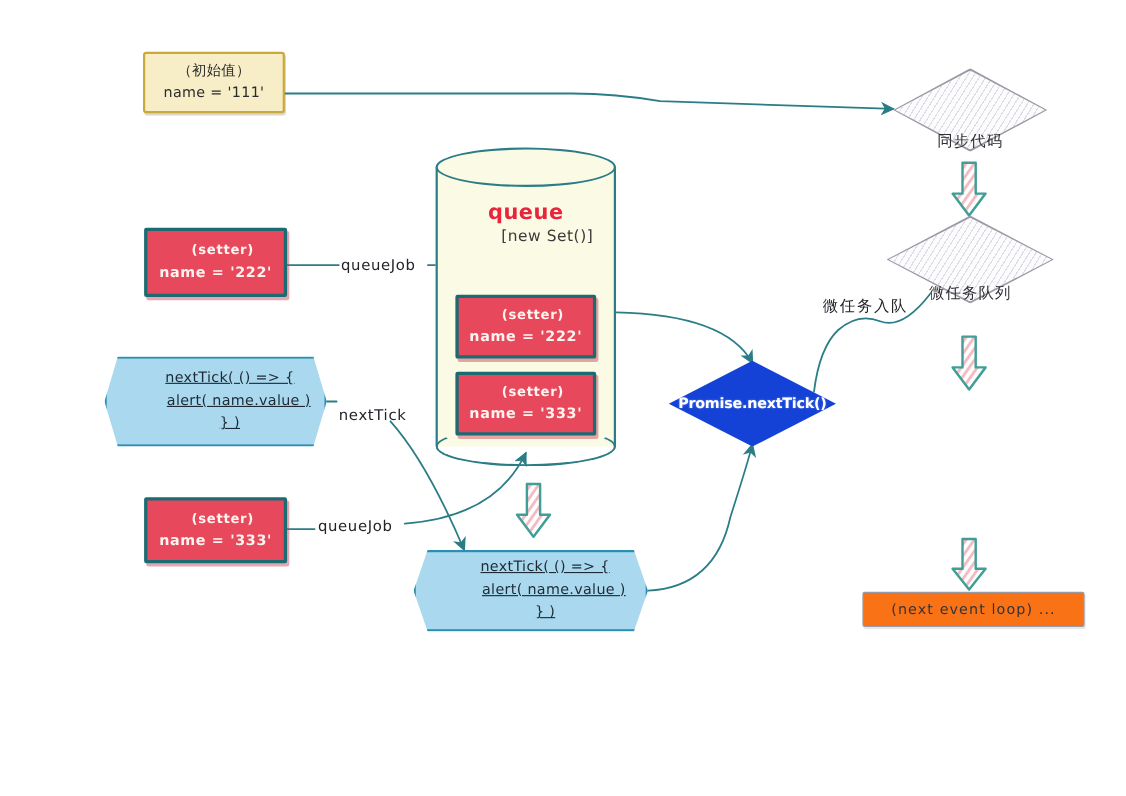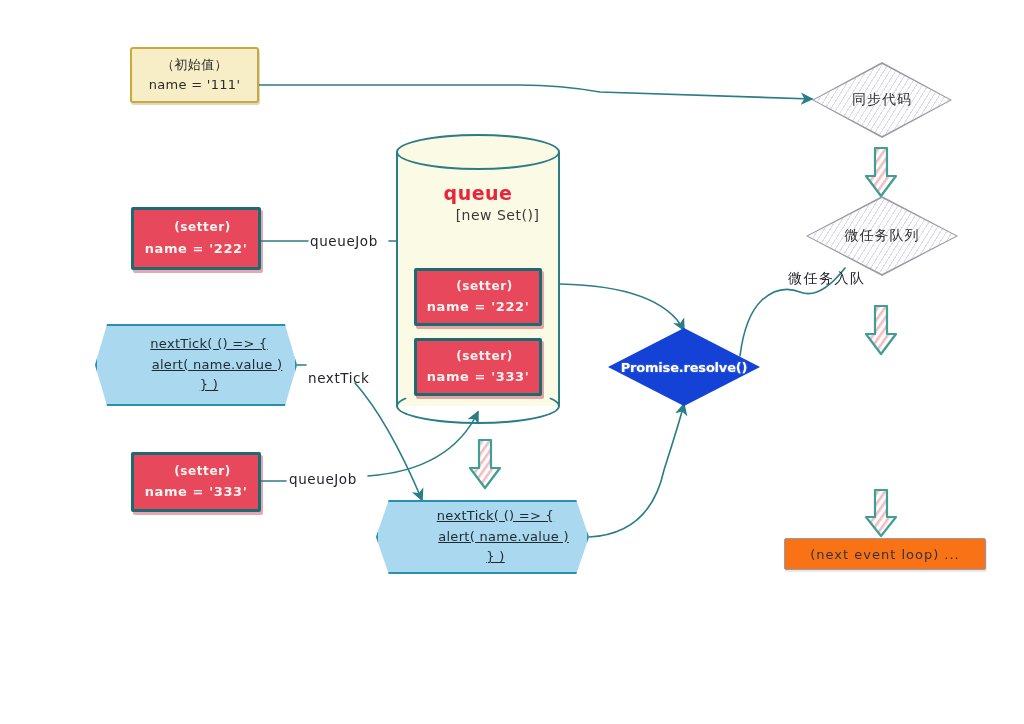--- a/index.html
+++ b/index.html
@@ -139,21 +139,21 @@
     font-weight: bold;
     font-size: 13px;
     letter-spacing: -.2px;
     text-shadow: 0 0 2px rgba(255,255,255,.4);
   }
 
   
   .diamond-hatch {
     position: absolute;
     display: flex;
-    align-items: center;
+    align-items: flex-end;
     justify-content: center;
   }
   .diamond-hatch .edge {
     position: absolute;
     inset: 0;
     clip-path: polygon(50% 0%, 100% 50%, 50% 100%, 0% 50%);
     background: #9a9aa6;
   }
   .diamond-hatch .inner {
     position: absolute;
@@ -304,21 +304,21 @@
     </svg>
   </div>
 
   <div class="hexagon" style="left:376px; top:500px; width:213px; height:74px;">
     <div class="code">nextTick( () =&gt; {</div>
     <div class="code ind">alert( name.value )</div>
     <div class="code">} )</div>
   </div>
 
   <div class="diamond-blue" style="left:608px; top:328px; width:152px; height:78px;">
-    <span>Promise.resolve()</span>
+    <span>Promise.nextTick()</span>
   </div>
 
   <div class="diamond-hatch" style="left:812px; top:62px; width:140px; height:76px;">
     <div class="edge"></div>
     <div class="inner"></div>
     <span class="txt">同步代码</span>
   </div>
 
   <div class="block-arrow" style="left:864px; top:146px; width:34px; height:52px;">
     <svg width="34" height="52" viewBox="0 0 34 52" xmlns="http://www.w3.org/2000/svg">
@@ -348,17 +348,17 @@
   <div class="bar-loop" style="left:784px; top:538px; width:200px; height:30px;">
     <span>(next event loop) ...</span>
   </div>
 
   <div class="edge-label" style="left:310px; top:233px;">queueJob</div>
 
   <div class="edge-label" style="left:308px; top:370px;">nextTick</div>
 
   <div class="edge-label" style="left:289px; top:471px;">queueJob</div>
 
-  <div class="edge-label cjk" style="left:748px; top:270px;margin-left:40px;">微任务入队</div>
+  <div class="edge-label cjk" style="left:748px; top:270px;">微任务入队</div>
 
   <div class="watermark" style="left:872px; top:684px;">@稀土掘金技术社区</div>
 
 </div>
 
 </body></html>

